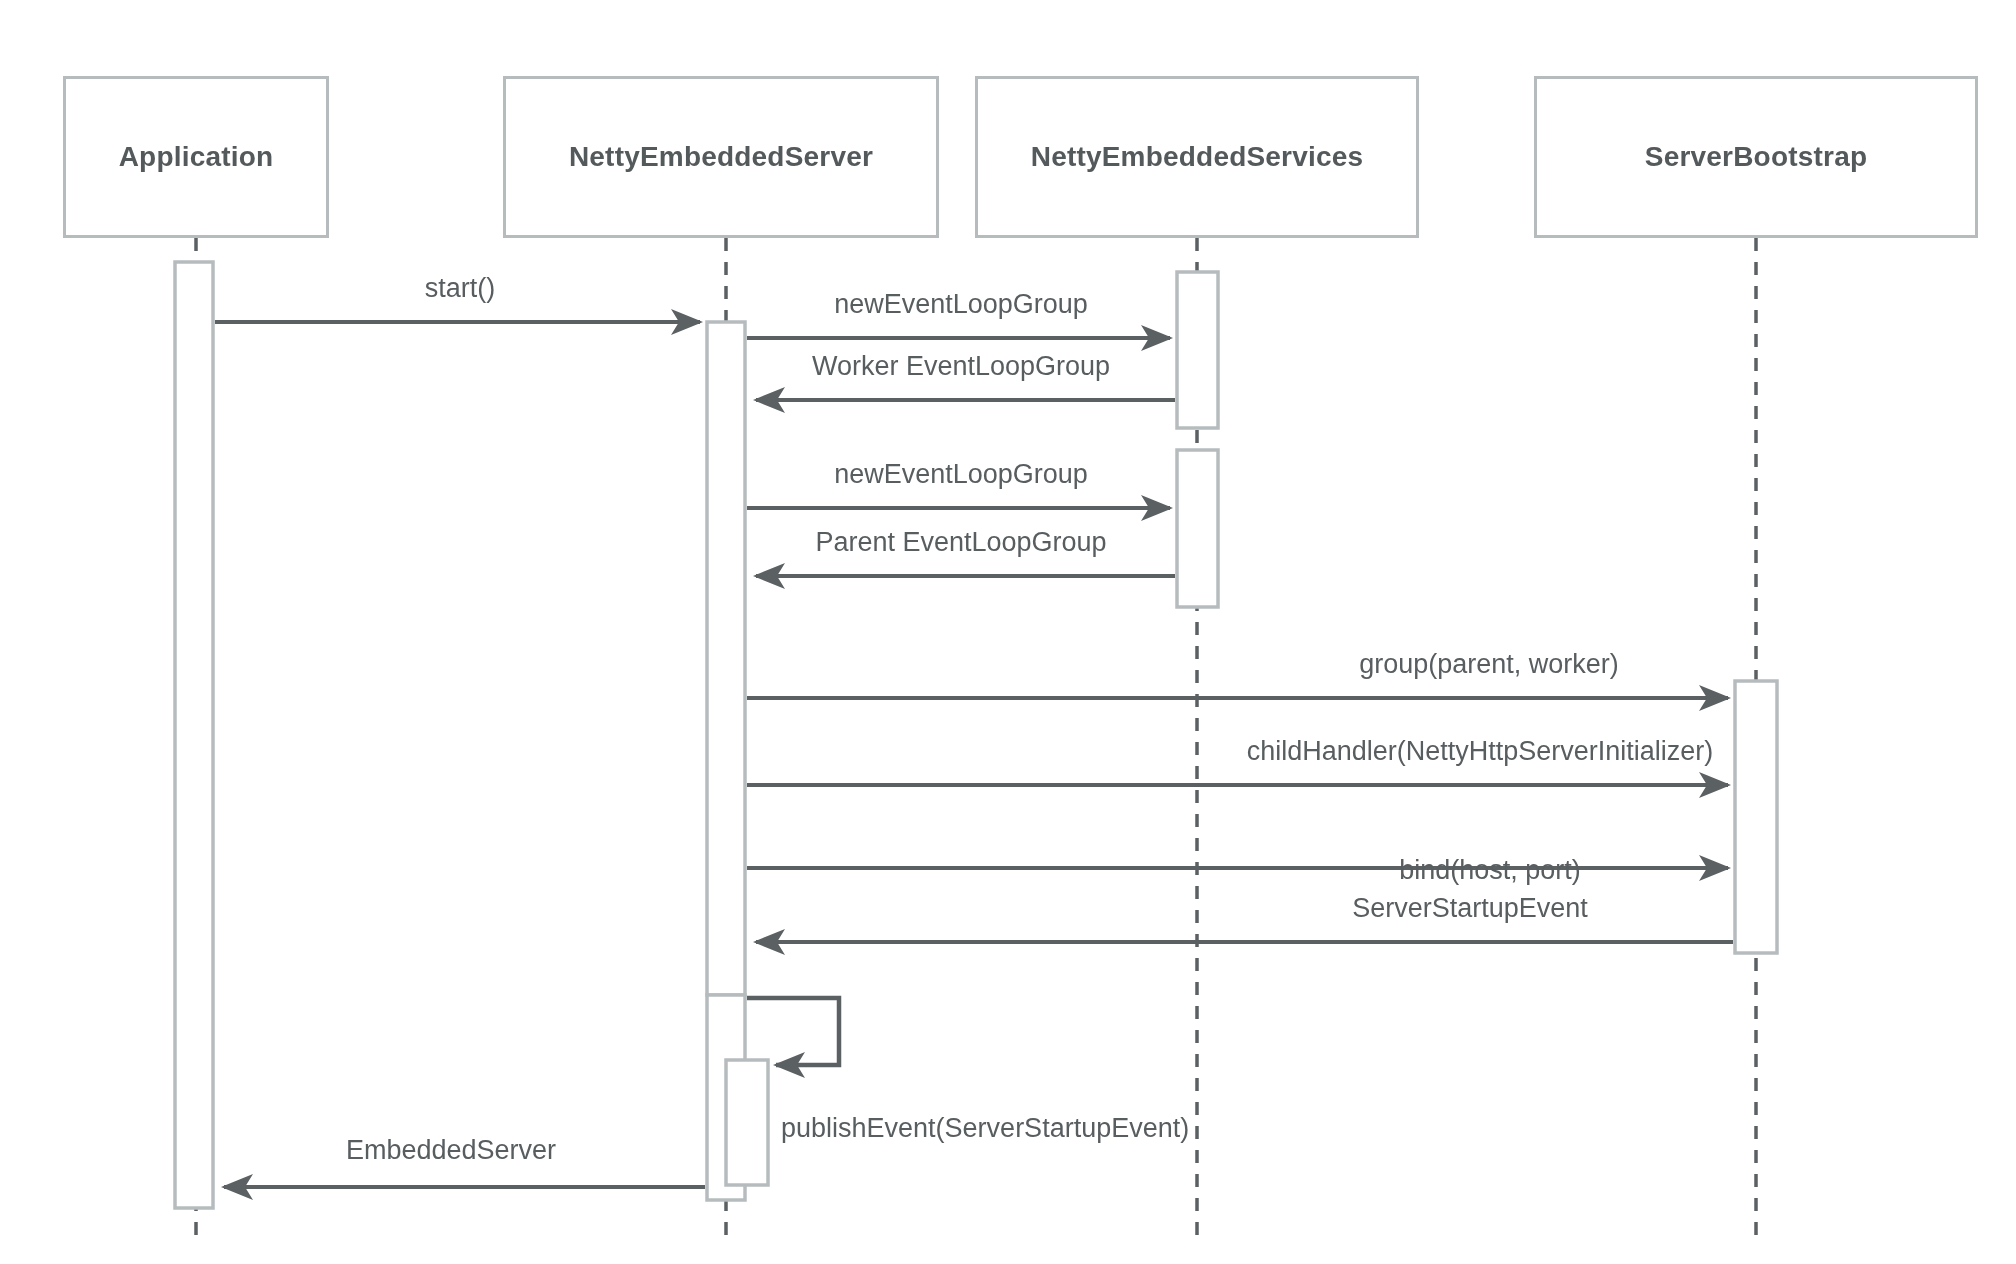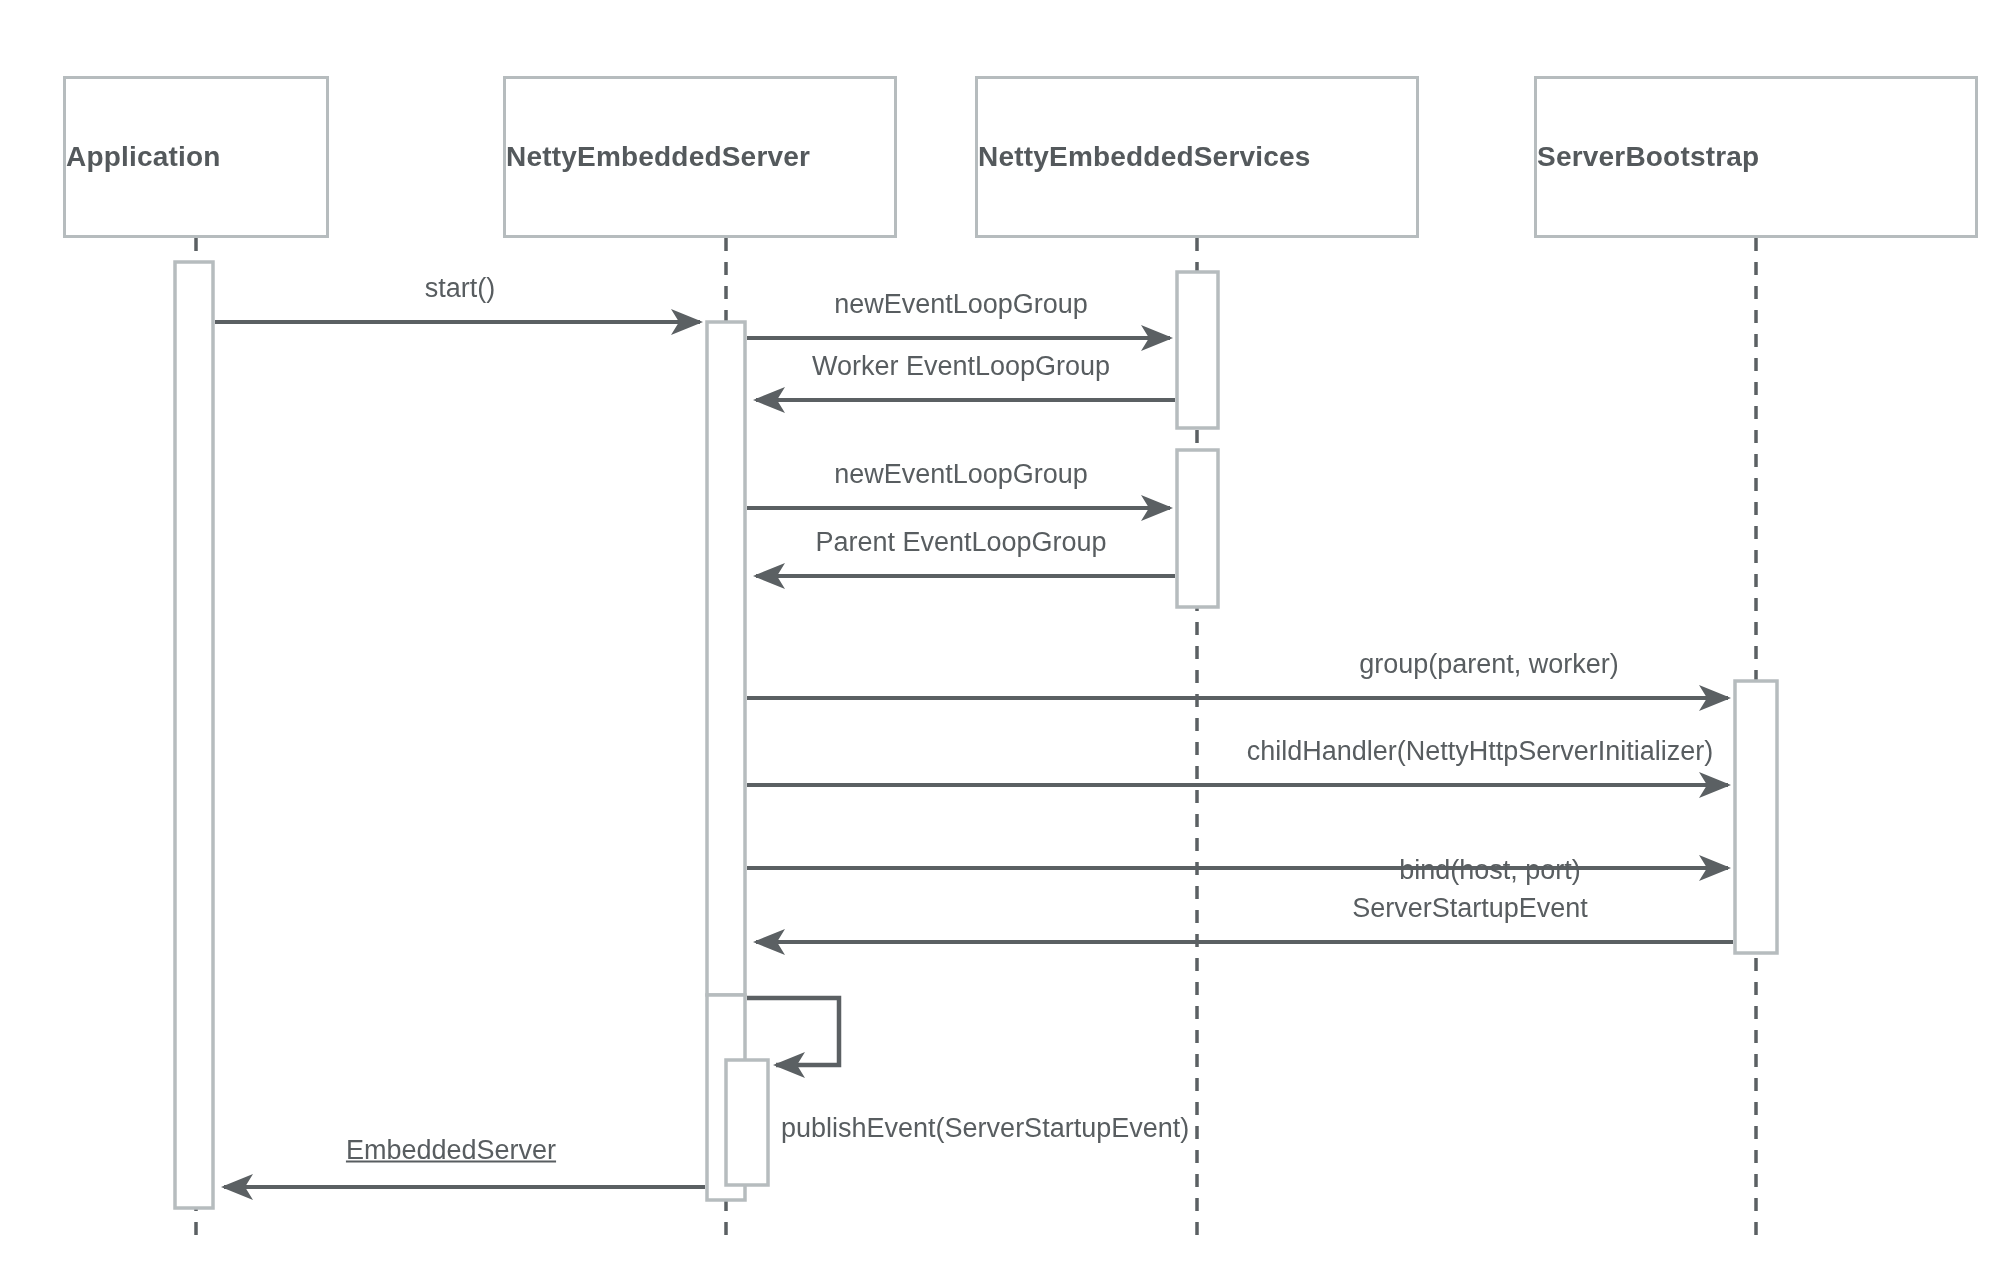--- a/index.html
+++ b/index.html
@@ -20,21 +20,21 @@
     left: 0;
     top: 0;
   }
   .participant-box {
     position: absolute;
     box-sizing: border-box;
     border: 3px solid #b6bcbe;
     background: #ffffff;
     display: flex;
     align-items: center;
-    justify-content: flex-start;
+    justify-content: center;
   }
   .participant-name {
     font-size: 28px;
     font-weight: bold;
     color: #54595c;
     letter-spacing: 0.2px;
   }
   .msg-label {
     position: absolute;
     transform: translate(-50%, -50%);
@@ -80,35 +80,35 @@
     <line x1="747" y1="785" x2="1728" y2="785" stroke="#5b6063" stroke-width="4" marker-end="url(#arrow-dart)"></line>
     <line x1="747" y1="868" x2="1728" y2="868" stroke="#5b6063" stroke-width="4" marker-end="url(#arrow-dart)"></line>
     <line x1="1733" y1="942" x2="756" y2="942" stroke="#5b6063" stroke-width="4" marker-end="url(#arrow-dart)"></line>
     <path d="M747,998 L839,998 L839,1065 L776,1065" fill="none" stroke="#5b6063" stroke-width="4.5" marker-end="url(#arrow-dart)"></path>
     <line x1="705" y1="1187" x2="224" y2="1187" stroke="#5b6063" stroke-width="4" marker-end="url(#arrow-dart)"></line>
   </svg>
 
   <div class="participant-box" style="left:63px;   top:76px; width:266px; height:162px;">
     <span class="participant-name">Application</span>
   </div>
-  <div class="participant-box" style="left:503px;  top:76px; width:394px; height:162px;">
+  <div class="participant-box" style="left:503px;  top:76px; width:436px; height:162px;">
     <span class="participant-name">NettyEmbeddedServer</span>
   </div>
   <div class="participant-box" style="left:1534px; top:76px; width:444px; height:162px;">
     <span class="participant-name">ServerBootstrap</span>
   </div>
   <div class="participant-box" style="left:975px;  top:76px; width:444px; height:162px;">
     <span class="participant-name">NettyEmbeddedServices</span>
   </div>
 
   <div class="msg-label" style="left:460px;  top:288px;">start()</div>
   <div class="msg-label" style="left:961px;  top:304px;">newEventLoopGroup</div>
   <div class="msg-label" style="left:961px;  top:366px;">Worker EventLoopGroup</div>
   <div class="msg-label" style="left:961px;  top:474px;">newEventLoopGroup</div>
   <div class="msg-label" style="left:961px;  top:542px;">Parent EventLoopGroup</div>
   <div class="msg-label" style="left:1470px; top:664px;margin-left:19px;">group(parent, worker)</div>
   <div class="msg-label" style="left:1480px; top:751px;">childHandler(NettyHttpServerInitializer)</div>
   <div class="msg-label" style="left:1490px; top:870px;">bind(host, port)</div>
   <div class="msg-label" style="left:1470px; top:908px;">ServerStartupEvent</div>
   <div class="msg-label left-anchored" style="left:781px; top:1128px;">publishEvent(ServerStartupEvent)</div>
-  <div class="msg-label" style="left:451px;  top:1150px;text-decoration:underline;">EmbeddedServer</div>
+  <div class="msg-label" style="left:451px;  top:1150px;">EmbeddedServer</div>
 
 </div>
 
 </body></html>

